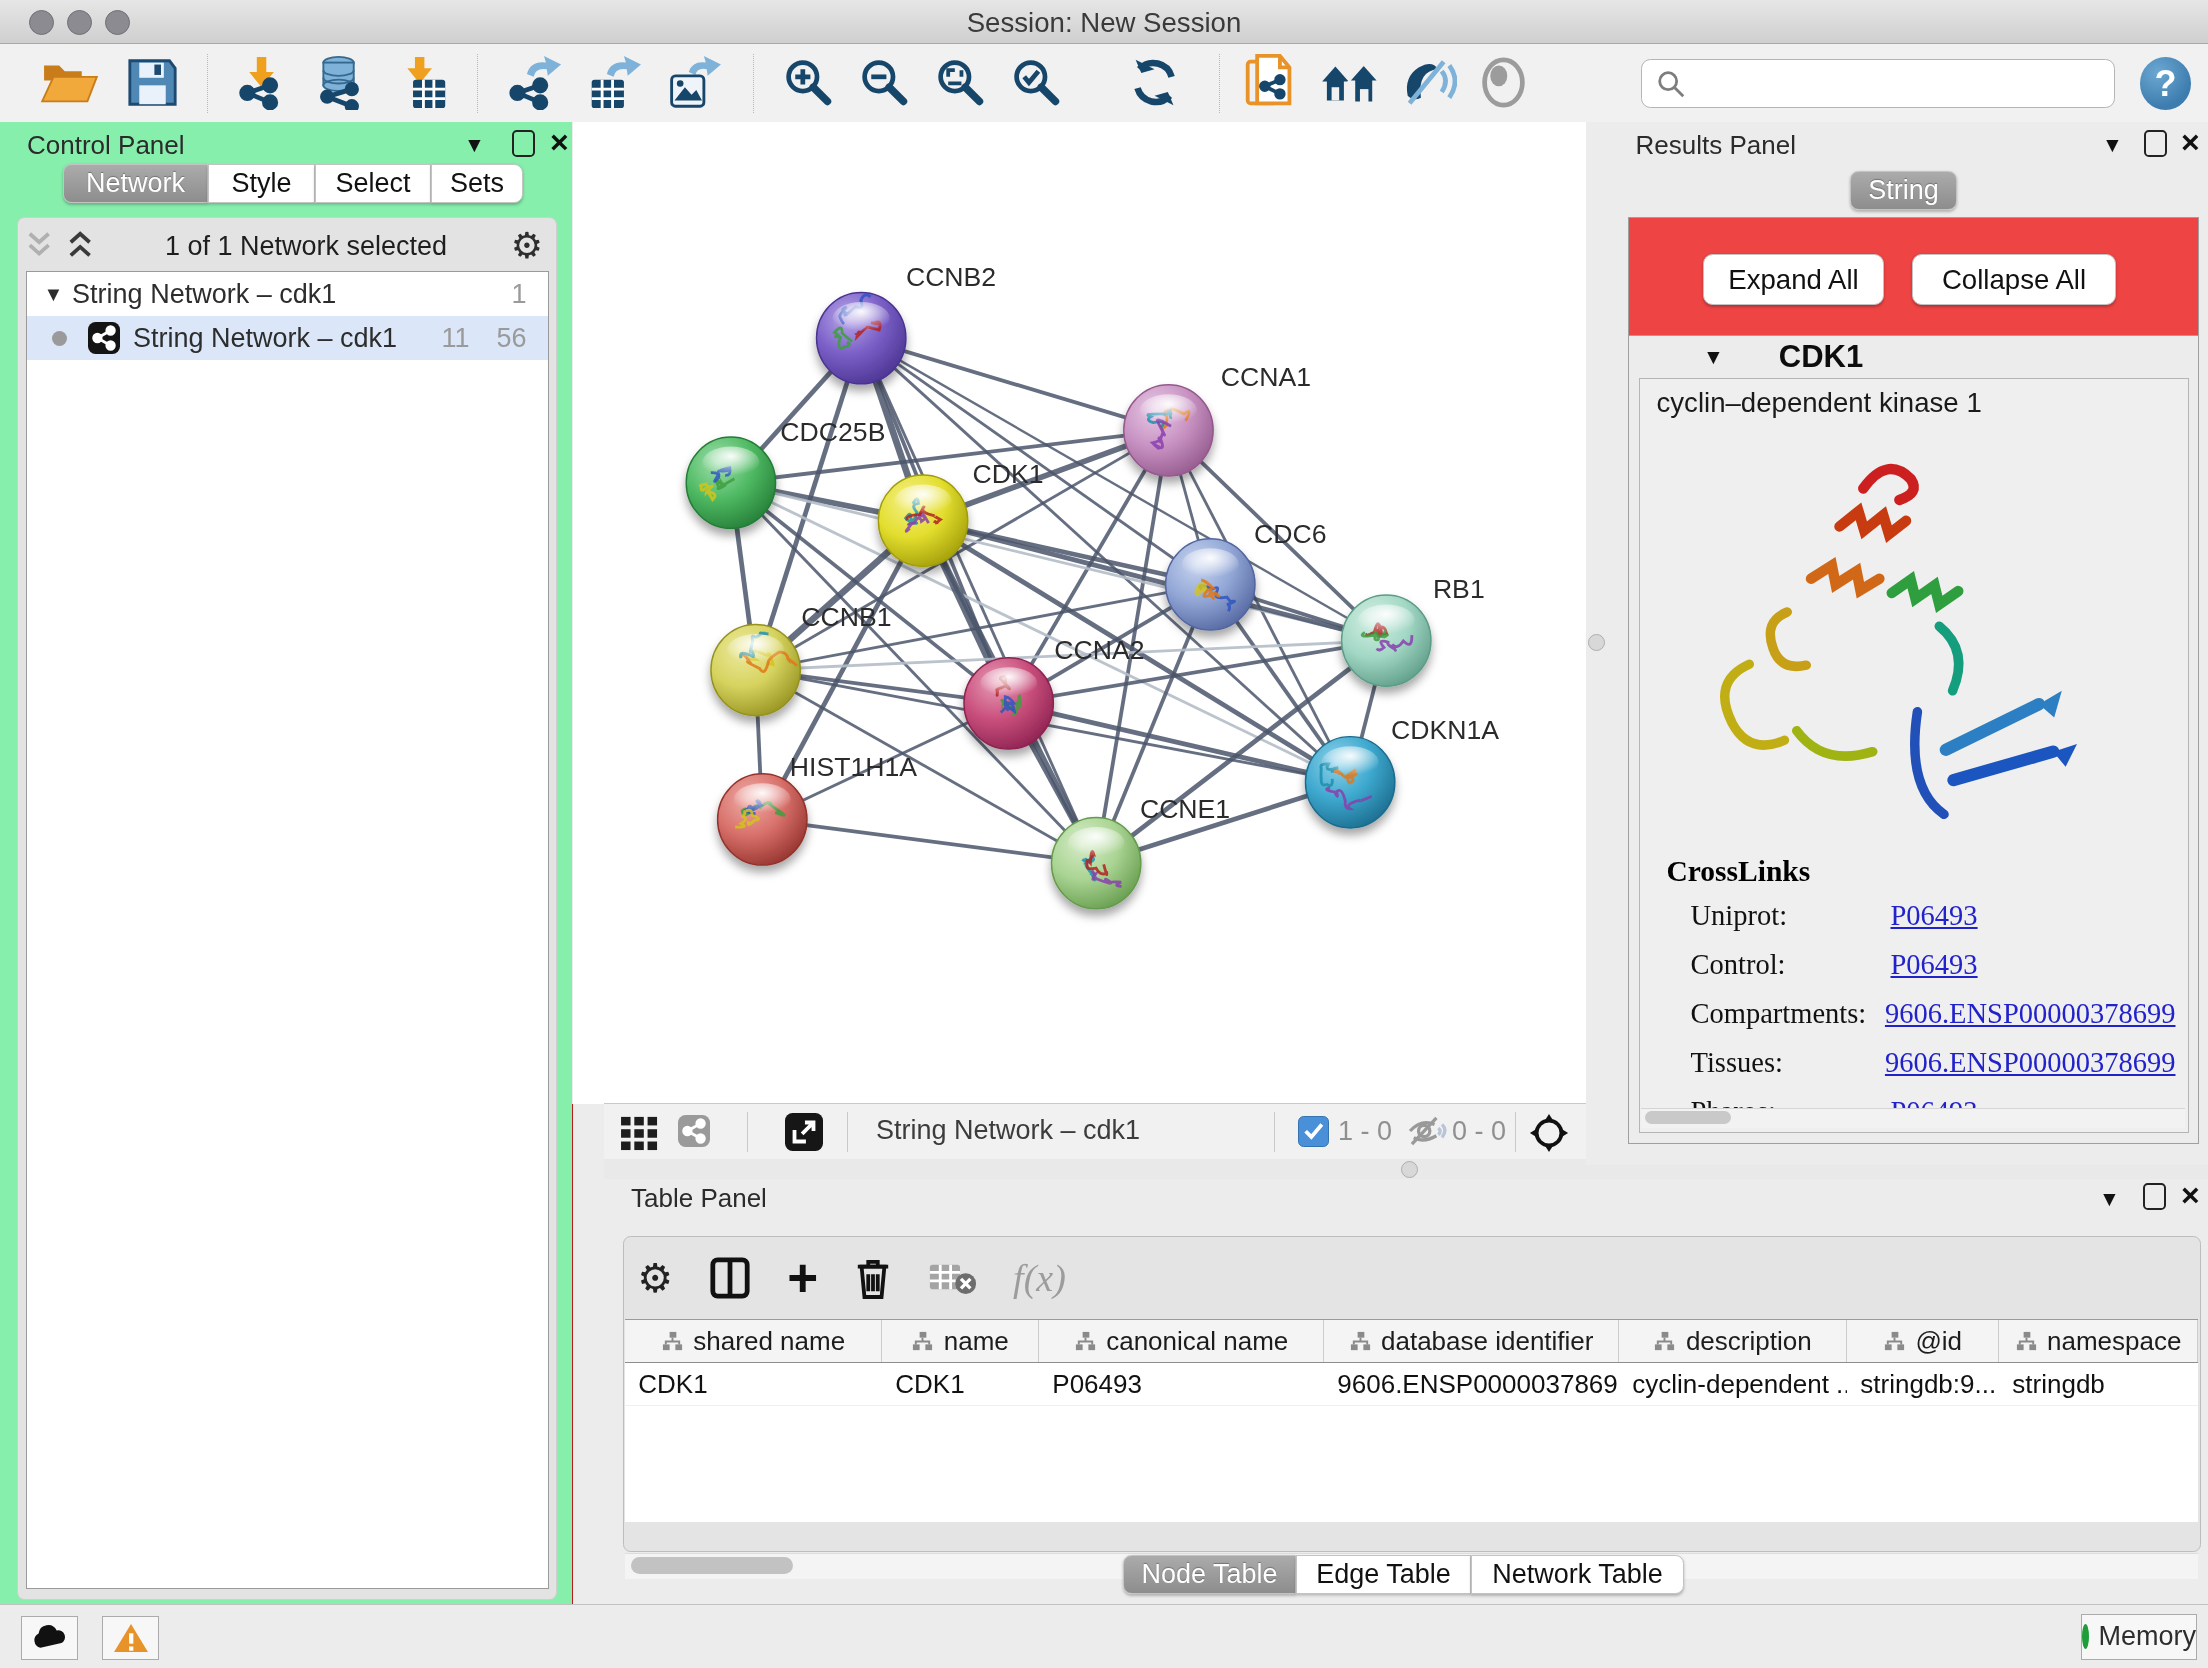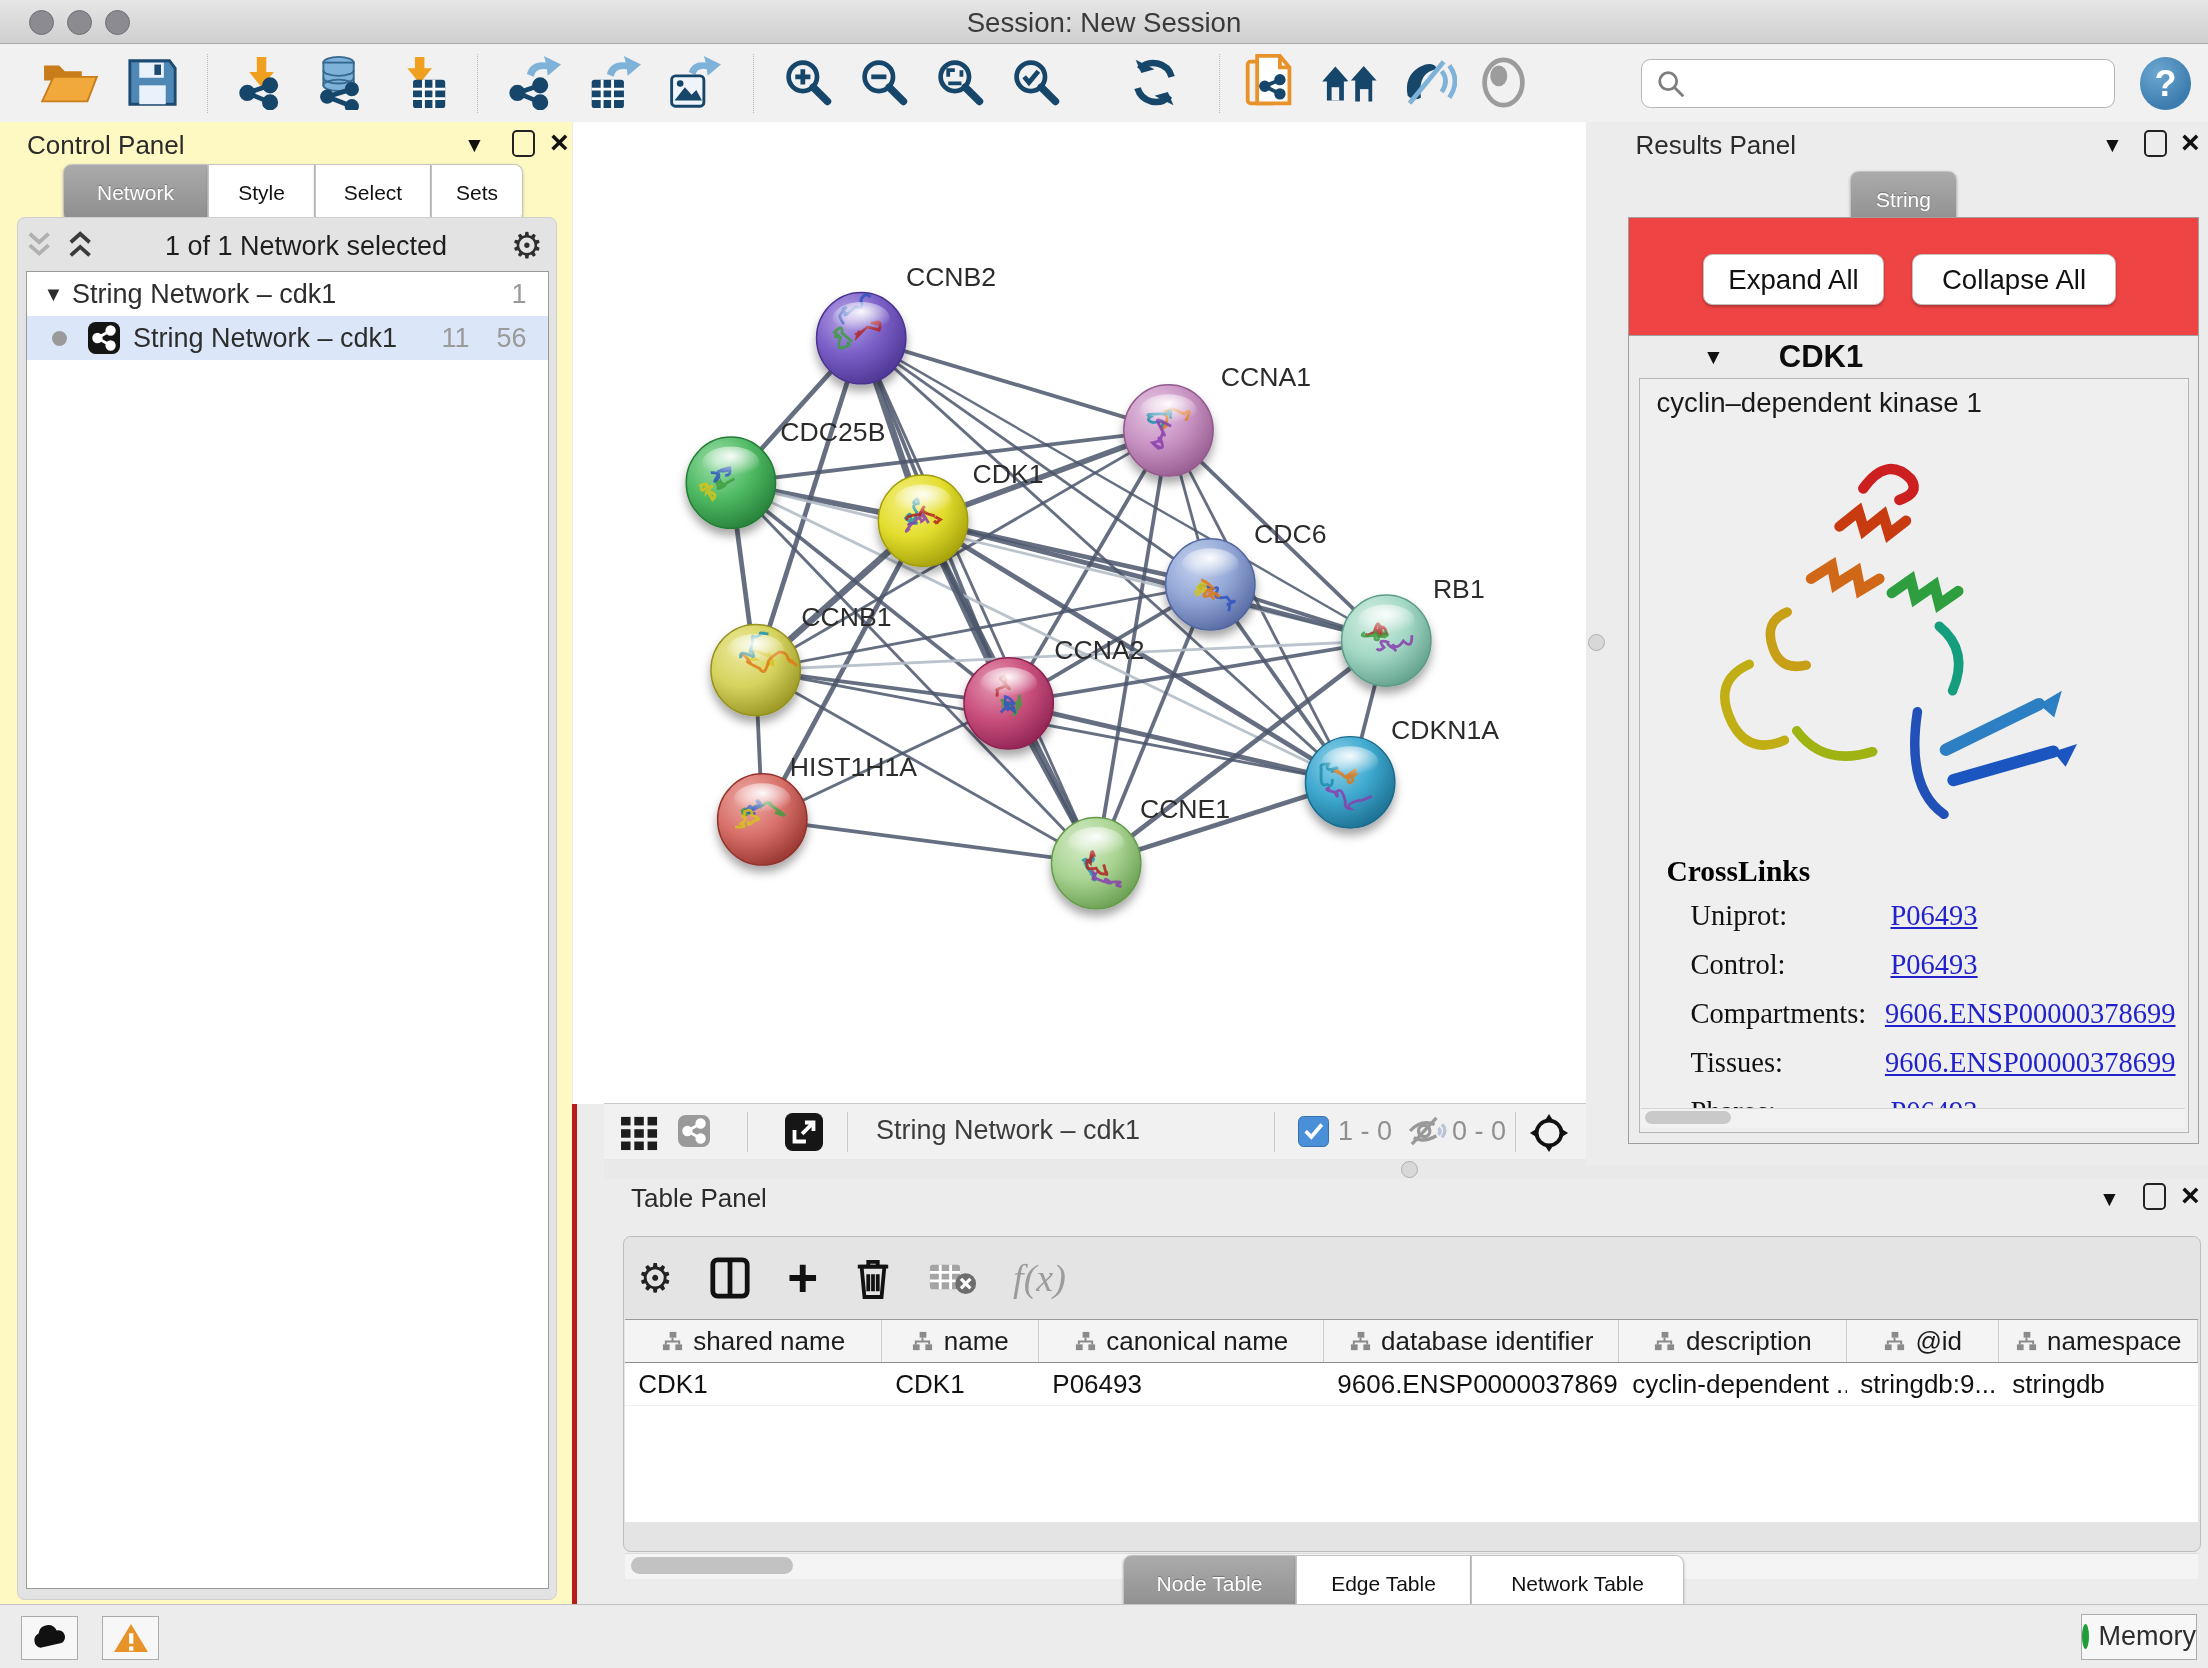--- a/index.html
+++ b/index.html
@@ -23,26 +23,26 @@
   .helpbtn{left:2140px;top:13.3px;width:51px;height:53px;border-radius:50%;
     background:radial-gradient(circle at 35% 30%, #6da8d2, #3c7cae 70%);color:#fff;font-weight:bold;
     font-size:36px;display:flex;align-items:center;justify-content:center;}
   
   .panel-title{font-size:26px;color:#2b2b2b;}
   .sqbtn{width:19px;height:23px;border:2.9px solid #222;border-radius:4.8px;}
   .xbtn{font-size:32px;font-weight:bold;color:#111;line-height:1;}
   .tri{font-size:21px;color:#111;}
   
   .tab{display:inline-block;background:#fff;border:1px solid #c3c3c3;color:#111;
-    text-align:center;font-size:21px;padding:16px 0;box-shadow:0 1.9px 2.9px rgba(0,0,0,.25);}
+    text-align:center;font-size:27px;padding:3px 0;box-shadow:0 1.9px 2.9px rgba(0,0,0,.25);}
   .tab.first{border-radius:8.6px 0 0 8.6px;}
   .tab.last{border-radius:0 8.6px 8.6px 0;}
   .tab.sel{background:linear-gradient(#ababab,#8d8d8d);color:#fff;text-shadow:0 -1px 1px rgba(0,0,0,.3);}
   
-  .cpanel{left:0;top:122px;width:572px;height:1482px;background:#fef9c3;border-right:5px solid #b91c1c;}
+  .cpanel{left:0;top:122px;width:572px;height:1482px;background:#86efac;border-right:1px solid #b91c1c;}
   .cp-inner{left:17px;top:95px;width:538px;height:1381px;background:#e3e3e3;border:1px solid #cfcfcf;border-radius:7.6px;}
   .netbar{left:5.7px;top:11.4px;width:525px;height:34px;display:flex;align-items:center;position:absolute;}
   .treebox{left:7.6px;top:53px;width:521px;height:1316px;background:#fff;border:1px solid #9a9a9a;position:absolute;}
   .trow{height:44px;display:flex;align-items:center;font-size:27px;}
   .trow .cnt{color:#9a9a9a;}
   .trow.sel{background:#dbe7f8;}
   .sharebadge{width:32px;height:32px;border-radius:7.6px;background:#141414;display:inline-block;position:relative;flex:none;}
   .sharebadge.gray{background:#9a9a9a;}
   
   .netcanvas{left:573px;top:122px;width:1014px;height:982px;background:#fff;}

